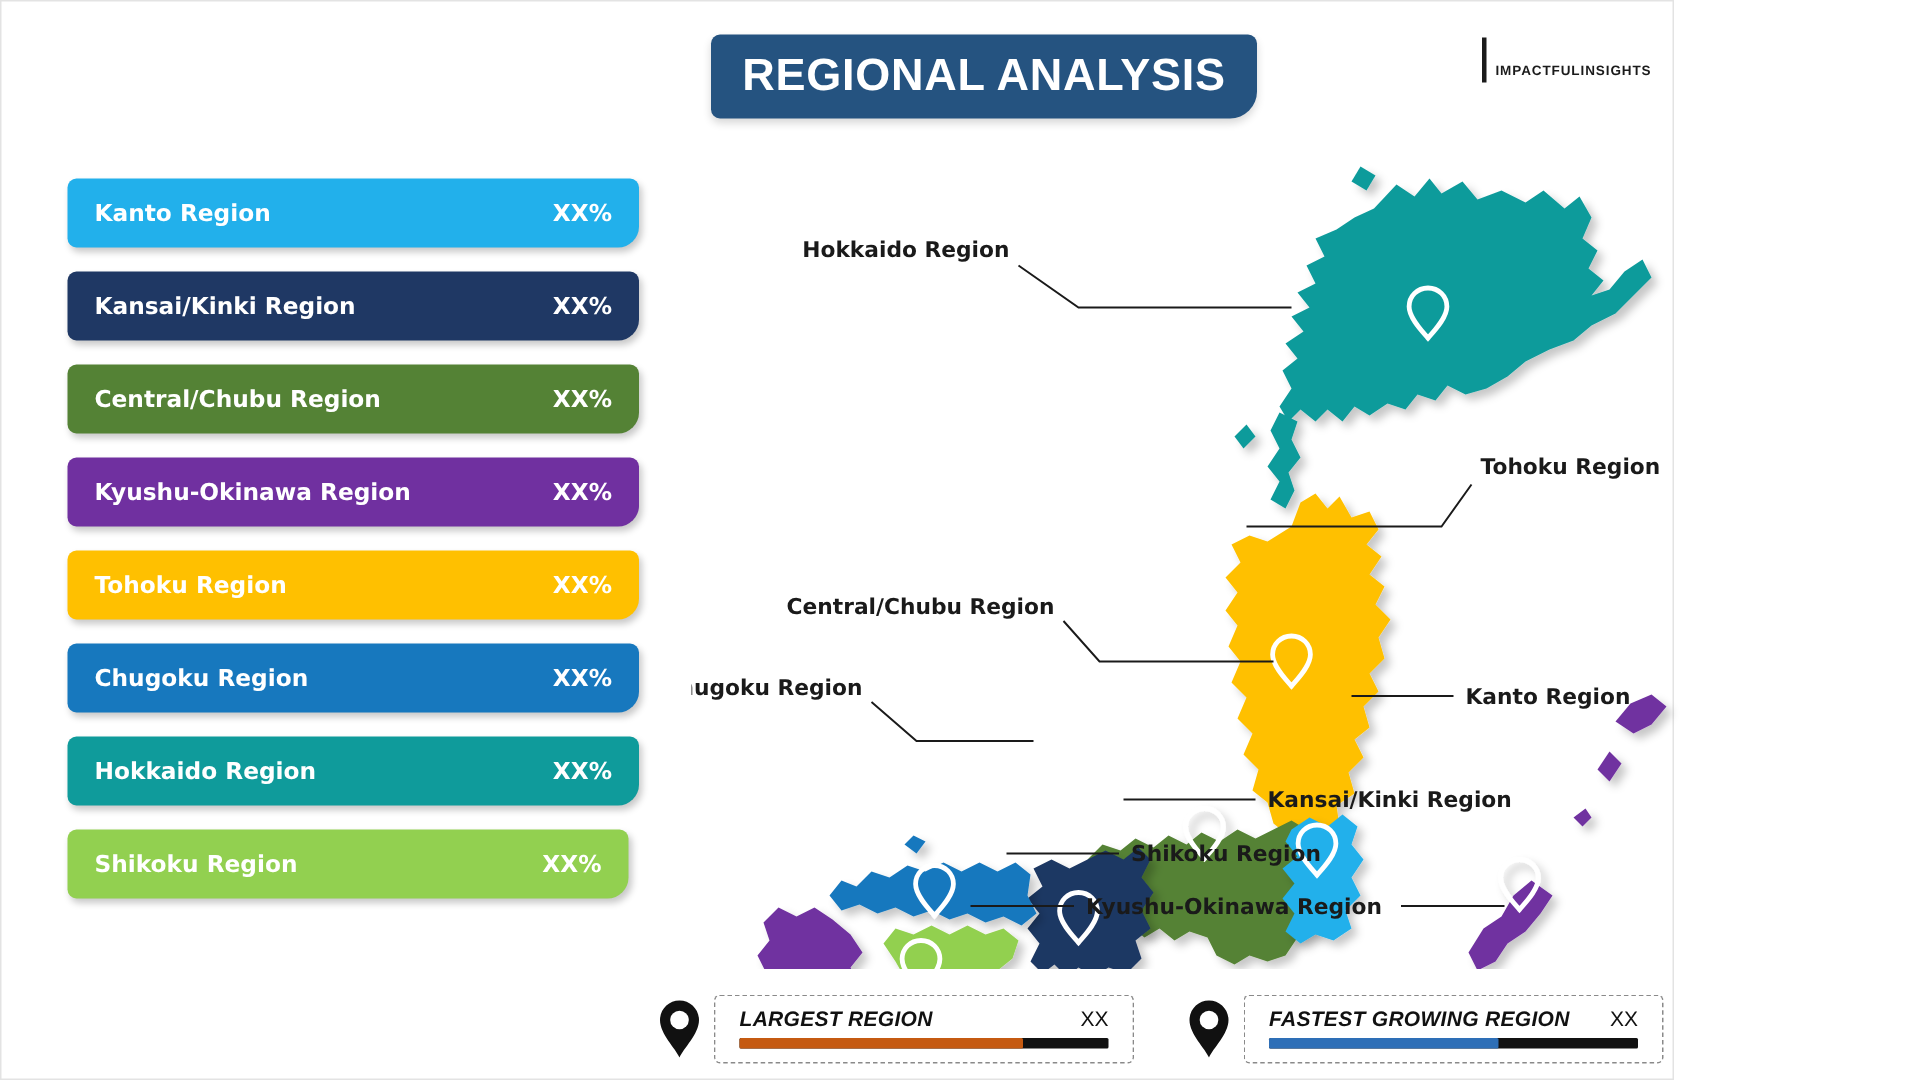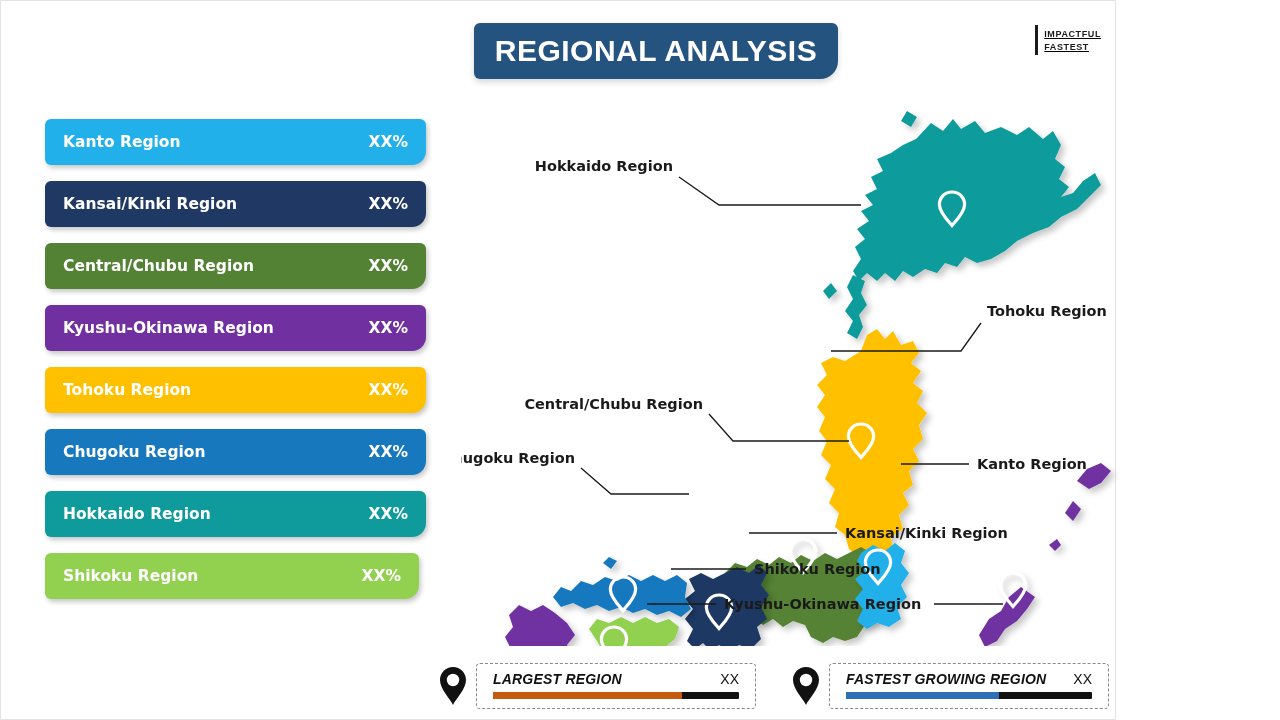--- a/index.html
+++ b/index.html
@@ -47,24 +47,23 @@
     letter-spacing: -1.5px;
     line-height: 0.9;
     font-family: "DejaVu Sans", sans-serif;
   }
   #logo-divider {
     width: 3px; height: 30px;
     background: #1b1b1b;
     margin: 0 6px 2px 4px;
   }
   #logo-tag {
-    display: flex; flex-direction: column;
+    display: flex; flex-direction: row;
     justify-content: center;
     margin-bottom: 3px;
-    text-decoration: underline;
   }
   #logo-tag span {
     font-size: 9px; font-weight: bold;
     color: #1b1b1b; letter-spacing: 0.6px;
     line-height: 1.45;
   }
   #logo-dot {
     position: absolute;
     left: 14px; top: 2px;
     width: 7px; height: 7px;
@@ -158,21 +157,21 @@
 <div id="page">
 
   <div id="header-banner" style="background: rgb(37, 83, 128);">
     <span id="header-title">REGIONAL ANALYSIS</span>
   </div>
 
   <div id="logo">
     <div id="logo-divider"></div>
     <div id="logo-tag">
       <span>IMPACTFUL</span>
-      <span>FASTEST</span>
+      <span>INSIGHTS</span>
     </div>
   </div>
 
   <div id="left-panel">
     <div id="legend-list">
         <div class="legend-bar" style="background: rgb(34, 176, 235); width: 381px;">
           <span class="legend-label">Kanto  Region</span>
           <span class="legend-value">XX%</span>
         </div>
         <div class="legend-bar" style="background: rgb(31, 56, 100); width: 381px;">

